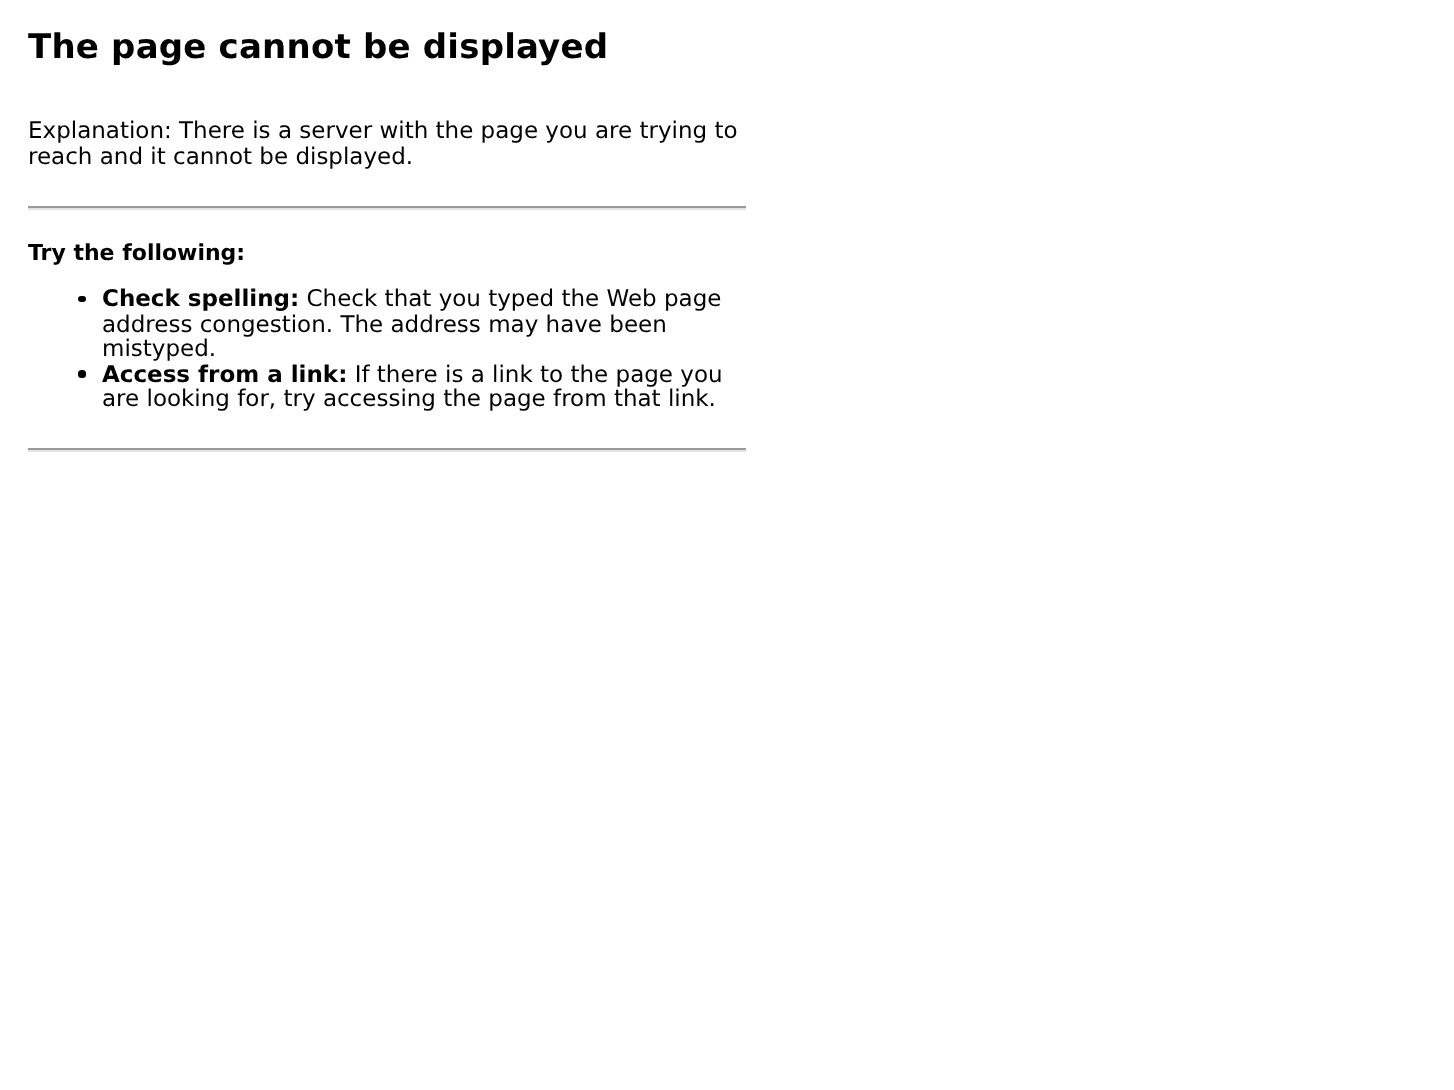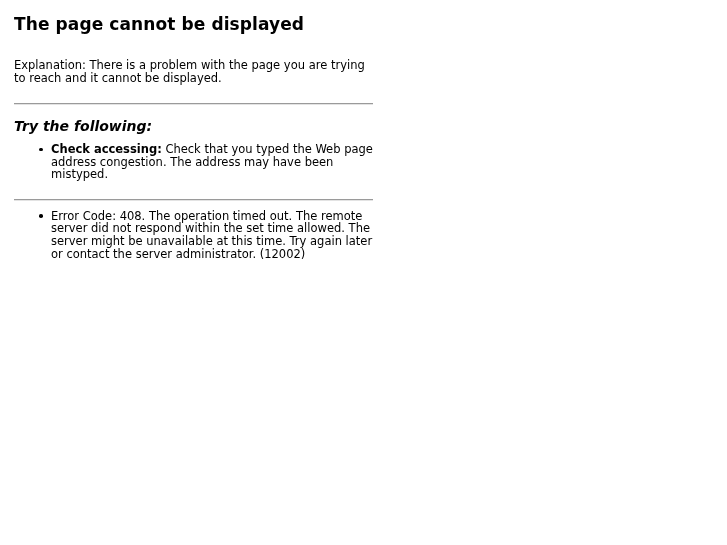--- a/index.html
+++ b/index.html
@@ -57,25 +57,24 @@
     border: 0;
     border-top: 1px solid #9a9a9a;
     border-bottom: 1px solid #e3e3e3;
     box-sizing: border-box;
     font-size: 0;
     line-height: 0;
   }
 
   
   .section-heading {
-    font-size: 14px;
+    font-size: 11px;
     line-height: 13px;
     font-weight: bold;
     margin: 15px 0 0 0;
-    font-style: italic;
   }
   .section-heading.plain {
     font-weight: normal;
   }
 
   
   .bullets {
     list-style: none;
     margin: 10px 0 0 0;
     padding: 0;
@@ -126,36 +125,34 @@
 </style>
 </head>
 <body>
 
 <div class="page">
   <div class="content">
 
     <h1 class="error-title">The page cannot be displayed</h1>
 
     <p class="para">
-      <span class="lead">Explanation:</span><span> There is a problem with the page you are trying to reach and it cannot be displayed.</span>
+      <span class="lead">Explanation:</span><span> There is a server with the page you are trying to reach and it cannot be displayed.</span>
     </p>
 
     <div class="rule"></div>
 
     <div class="section-heading">Try the following:</div>
 
     <ul class="bullets">
       <li>
-        <span class="dot"></span><span class="lead">Check accessing:</span><span> Check that you typed the Web page address congestion. The address may have been mistyped.</span>
+        <span class="dot"></span><span class="lead">Check spelling:</span><span> Check that you typed the Web page address congestion. The address may have been mistyped.</span>
+      </li>
+      <li>
+        <span class="dot"></span><span class="lead">Access from a link:</span><span> If there is a link to the page you are looking for, try accessing the page from that link.</span>
       </li>
     </ul>
 
     <div class="rule"></div>
 
 
-    <ul class="tech-bullets">
-      <li>
-        <span class="dot"></span><span>Error Code: 408. The operation timed out. The remote server did not respond within the set time allowed. The server might be unavailable at this time. Try again later or contact the server administrator. (12002)</span>
-      </li>
-    </ul>
 
   </div>
 </div>
 
 </body></html>

